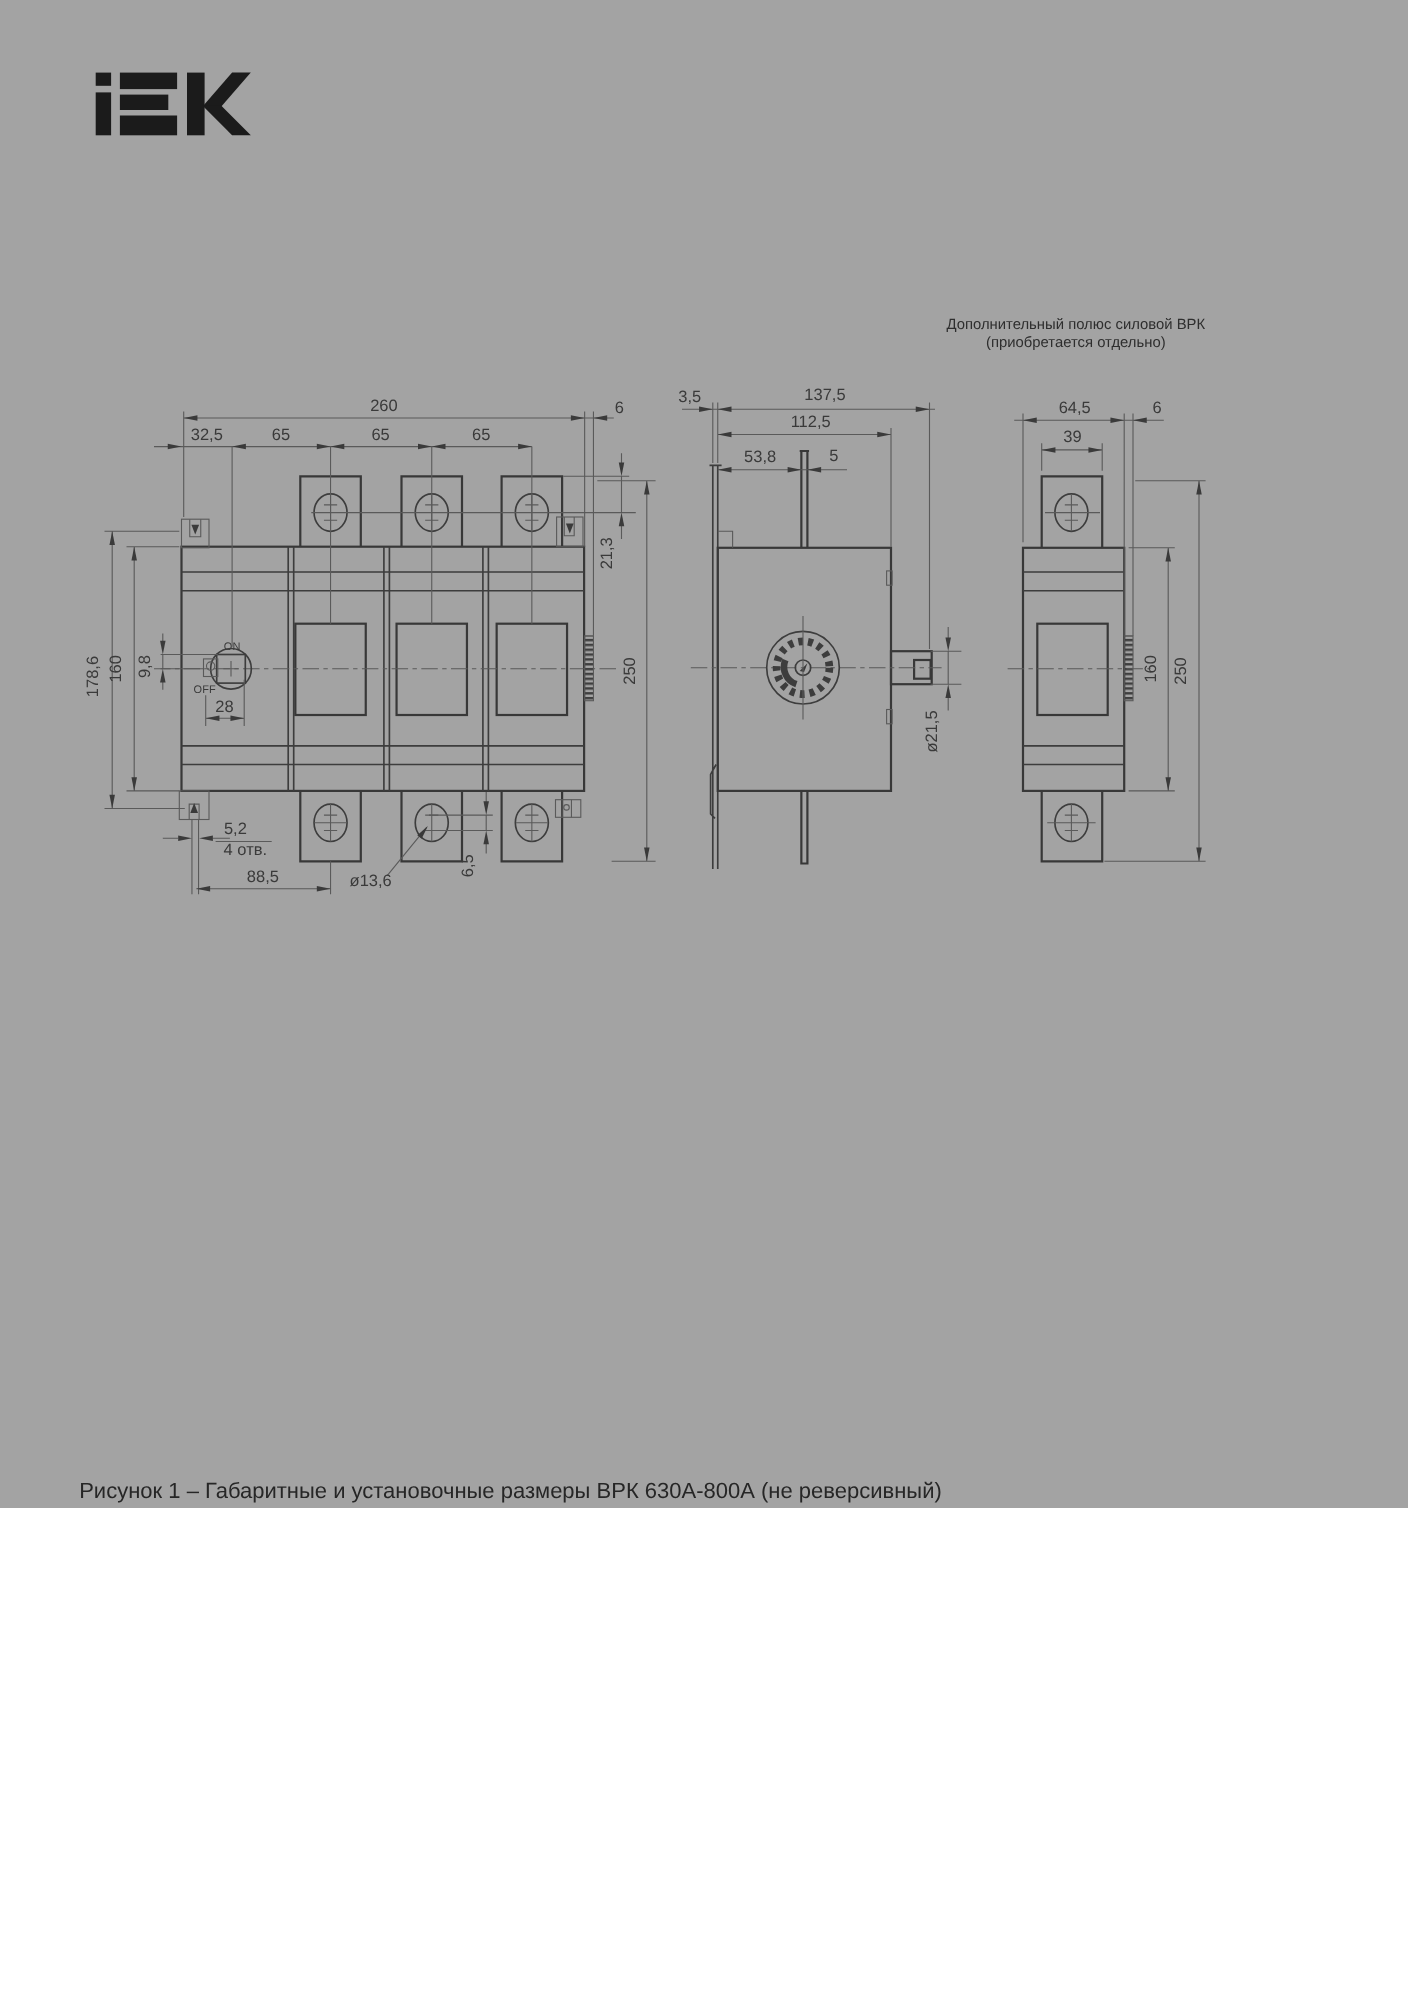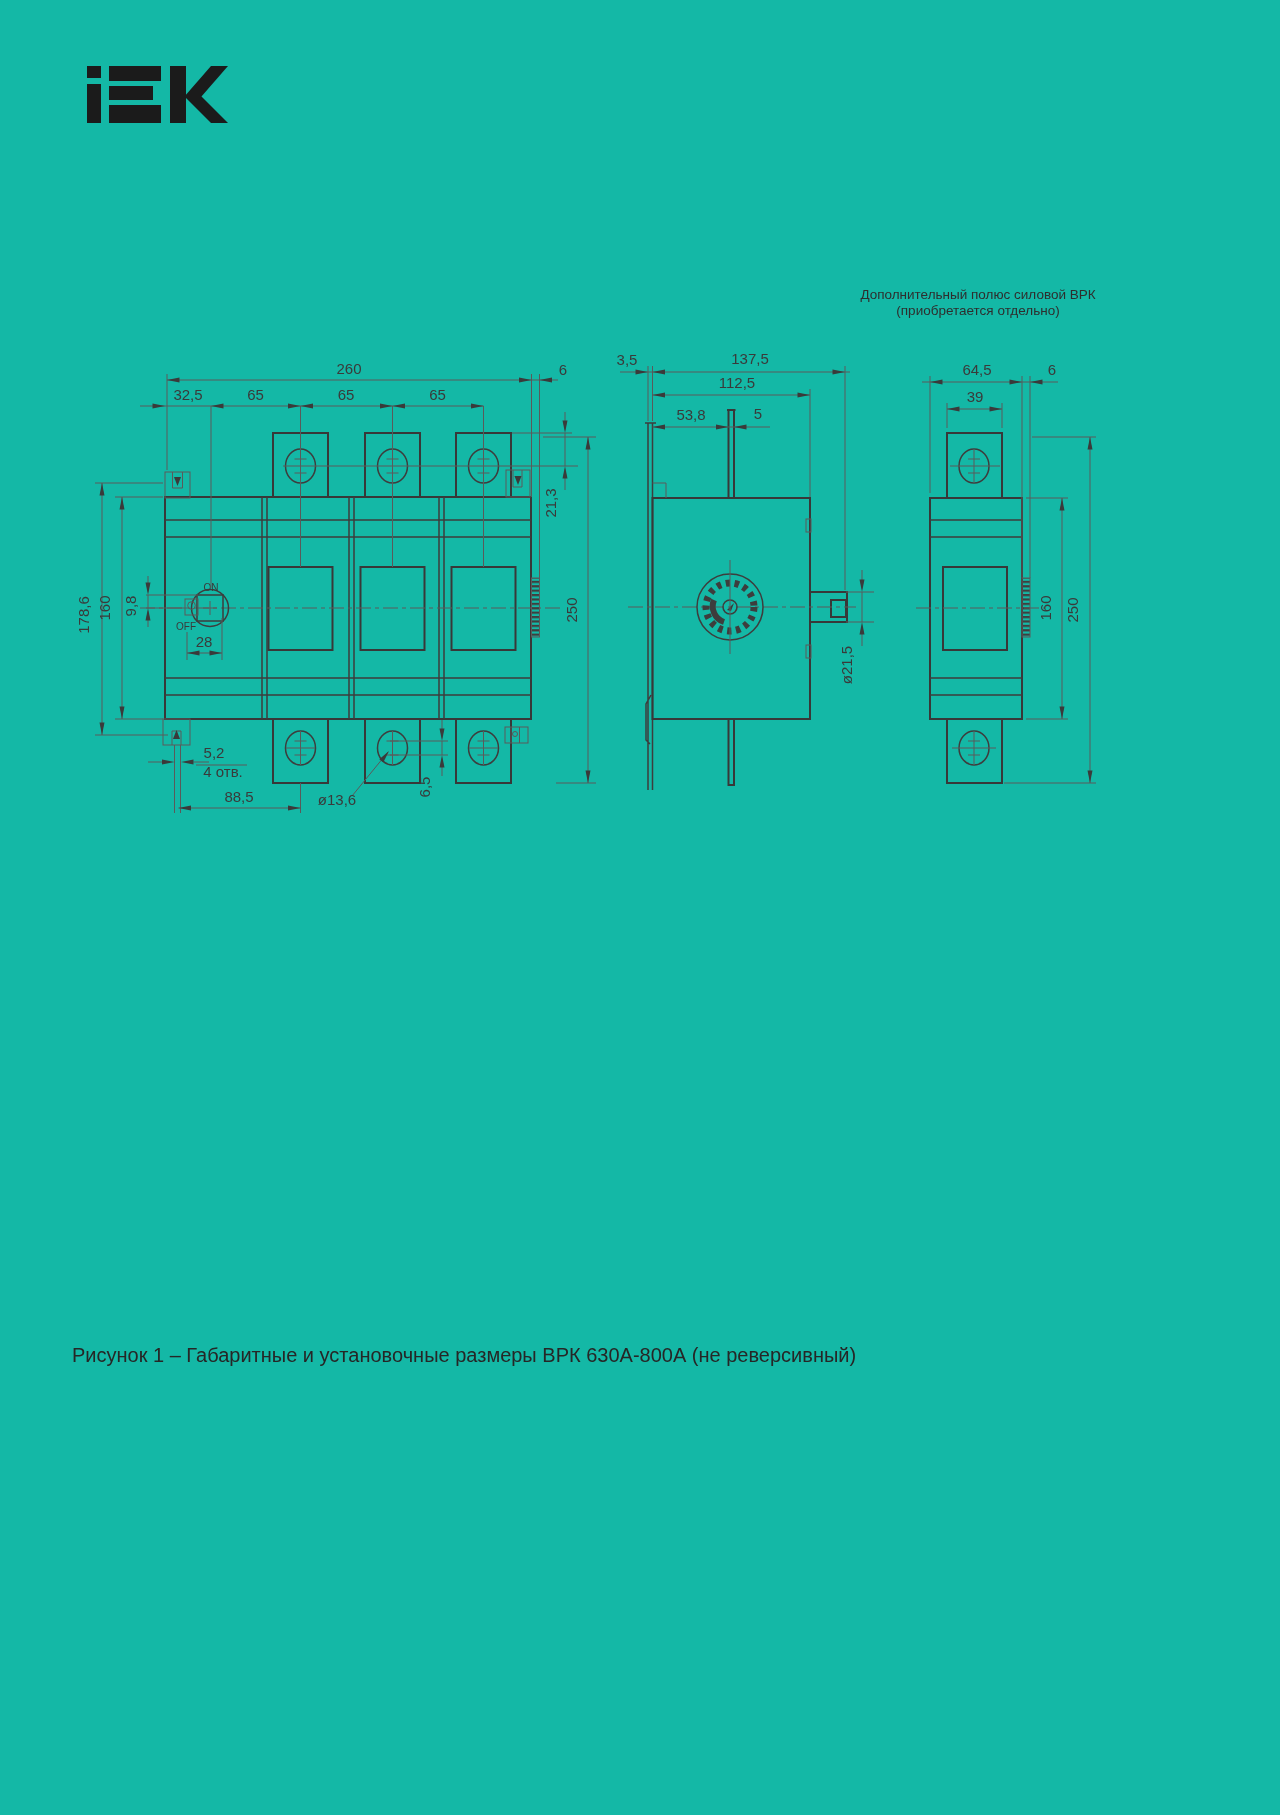--- a/index.html
+++ b/index.html
@@ -1,16 +1,16 @@
 <!DOCTYPE html>
 <html><head>
 <meta charset="utf-8">
 <style>
   html,body{margin:0;padding:0;background:#fff;}
-  #page{position:relative;width:1280px;height:1815px;background:#14b8a6;font-family:"Liberation Sans",sans-serif;}
+  #page{position:relative;width:1280px;height:1371px;background:#a3a3a3;font-family:"Liberation Sans",sans-serif;}
   svg{position:absolute;left:0;top:0;}
   .b{stroke:#383838;stroke-width:2;fill:none;stroke-linejoin:miter}
   .m{stroke:#3d3d3d;stroke-width:1.5;fill:none}
   .t{stroke:#5a5a5a;stroke-width:1;fill:none}
   .cl{stroke:#5a5a5a;stroke-width:1;fill:none;stroke-dasharray:15 4 4 4}
   .dim{font:15px "Liberation Sans",sans-serif;fill:#3a3a3a}
   .sm{font:10px "Liberation Sans",sans-serif;fill:#3a3a3a}
   .note{font:13.5px "Liberation Sans",sans-serif;fill:#2e2e2e}
   .cap{font:20px "Liberation Sans",sans-serif;fill:#262626}
   .ar{fill:#3a3a3a}

